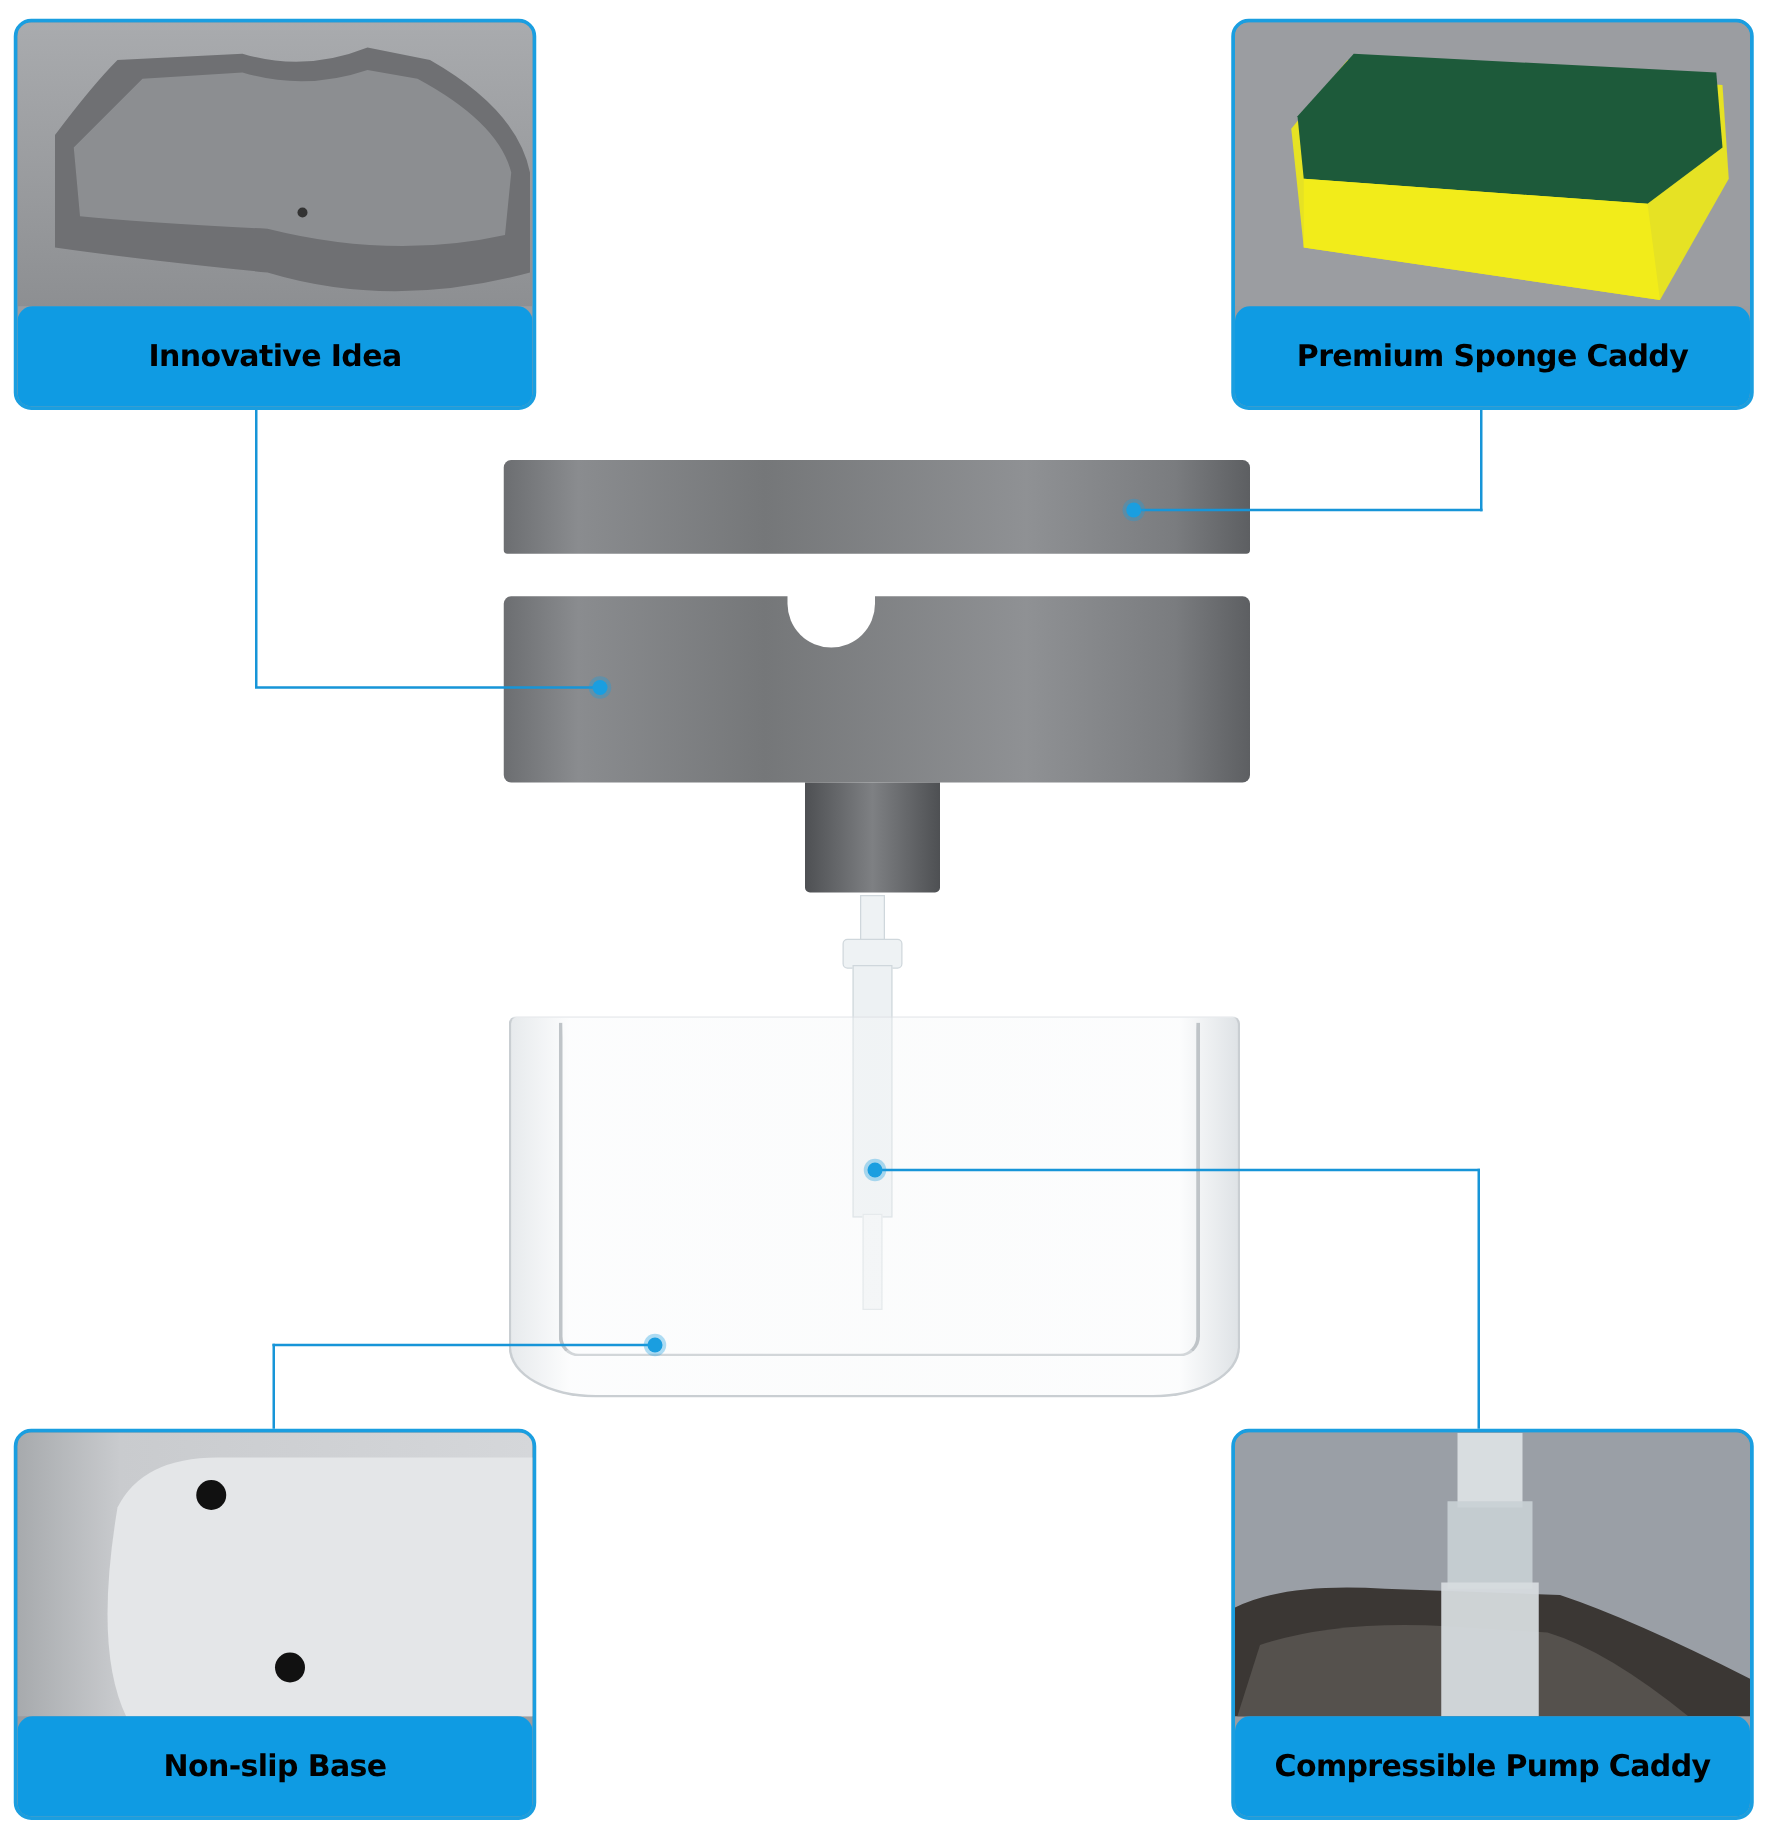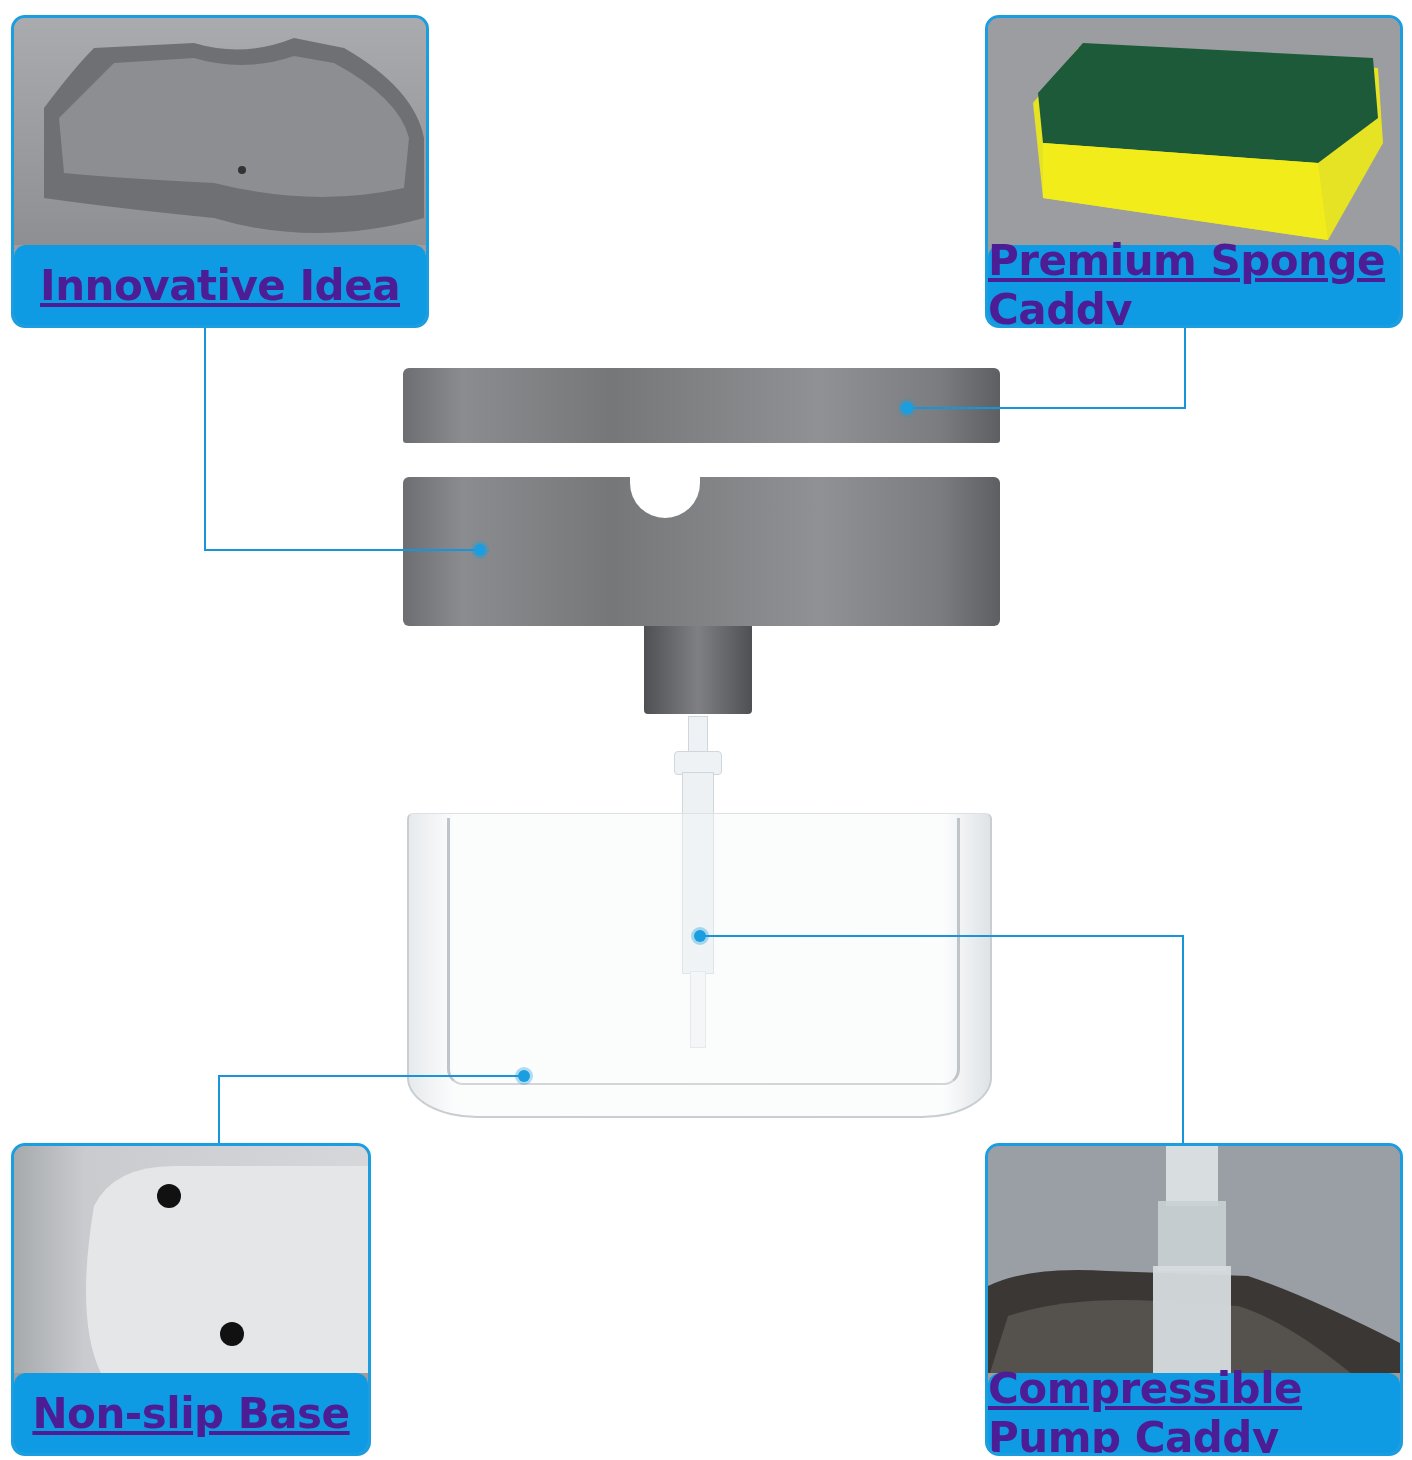--- a/index.html
+++ b/index.html
@@ -1,19 +1,19 @@
 <!DOCTYPE html>
 <html><head>
 <meta charset="utf-8">
 <style>
   html,body{margin:0;padding:0;background:#ffffff;}
   body{width:1412px;height:1460px;position:relative;overflow:hidden;font-family:"DejaVu Sans","Liberation Sans",sans-serif;}
   .panel{position:absolute;border:3px solid #1a9ee0;border-radius:14px;overflow:hidden;background:#9a9ca0;box-sizing:border-box;}
   .panel .photo{position:absolute;left:0;top:0;right:0;bottom:80px;overflow:hidden;}
-  .panel .label{position:absolute;left:0;right:0;bottom:0;height:80px;background:#0f9be3;border-radius:12px 12px 0 0;color:#4c1d95;display:flex;align-items:center;justify-content:center;font-size:42px;font-weight:bold;letter-spacing:-0.5px;text-decoration:underline;}
+  .panel .label{position:absolute;left:0;right:0;bottom:0;height:80px;background:#0f9be3;border-radius:12px 12px 0 0;color:#000000;display:flex;align-items:center;justify-content:center;font-size:24px;font-weight:bold;letter-spacing:-0.5px;}
   .line{position:absolute;background:#1795d8;}
   .dot{position:absolute;width:12px;height:12px;border-radius:50%;background:#1a9ee0;box-shadow:0 0 0 3px rgba(26,158,224,0.35);}
 </style>
 </head>
 <body>
 
 <div class="panel" style="left:11px;top:15px;width:418px;height:313px;">
   <div class="photo" style="background:linear-gradient(180deg,#a9abae,#8d8f92);">
     <svg width="418" height="233" viewBox="0 0 418 233">
       <path d="M30 90 Q60 50 80 30 L180 25 Q230 40 280 20 L330 30 Q400 70 410 120 L410 200 Q300 230 200 200 Q100 190 30 180 Z" fill="#6f7073"></path>
@@ -28,21 +28,21 @@
   <div class="photo" style="background:#9b9da1;">
     <svg width="418" height="233" viewBox="0 0 418 233">
       <polygon points="45,85 90,30 390,50 395,125 340,222 55,180" fill="#e6e224"></polygon>
       <polygon points="50,75 95,25 385,40 390,100 330,145 55,125" fill="#1d5a3a"></polygon>
       <polygon points="55,125 330,145 340,222 55,180" fill="#f2ec1a"></polygon>
     </svg>
   </div>
   <div class="label">Premium Sponge Caddy</div>
 </div>
 
-<div class="panel" style="left:11px;top:1143px;width:360px;height:313px;">
+<div class="panel" style="left:11px;top:1143px;width:418px;height:313px;">
   <div class="photo" style="background:linear-gradient(90deg,#a7aaad 0,#c9cbce 20%,#d5d7da 100%);">
     <svg width="418" height="233" viewBox="0 0 418 233">
       <path d="M80 60 Q100 20 160 20 L418 20 L418 233 L90 233 Q60 180 80 60 Z" fill="#e4e6e8"></path>
       <circle cx="155" cy="50" r="12" fill="#111"></circle>
       <circle cx="218" cy="188" r="12" fill="#111"></circle>
     </svg>
   </div>
   <div class="label">Non-slip Base</div>
 </div>
 

